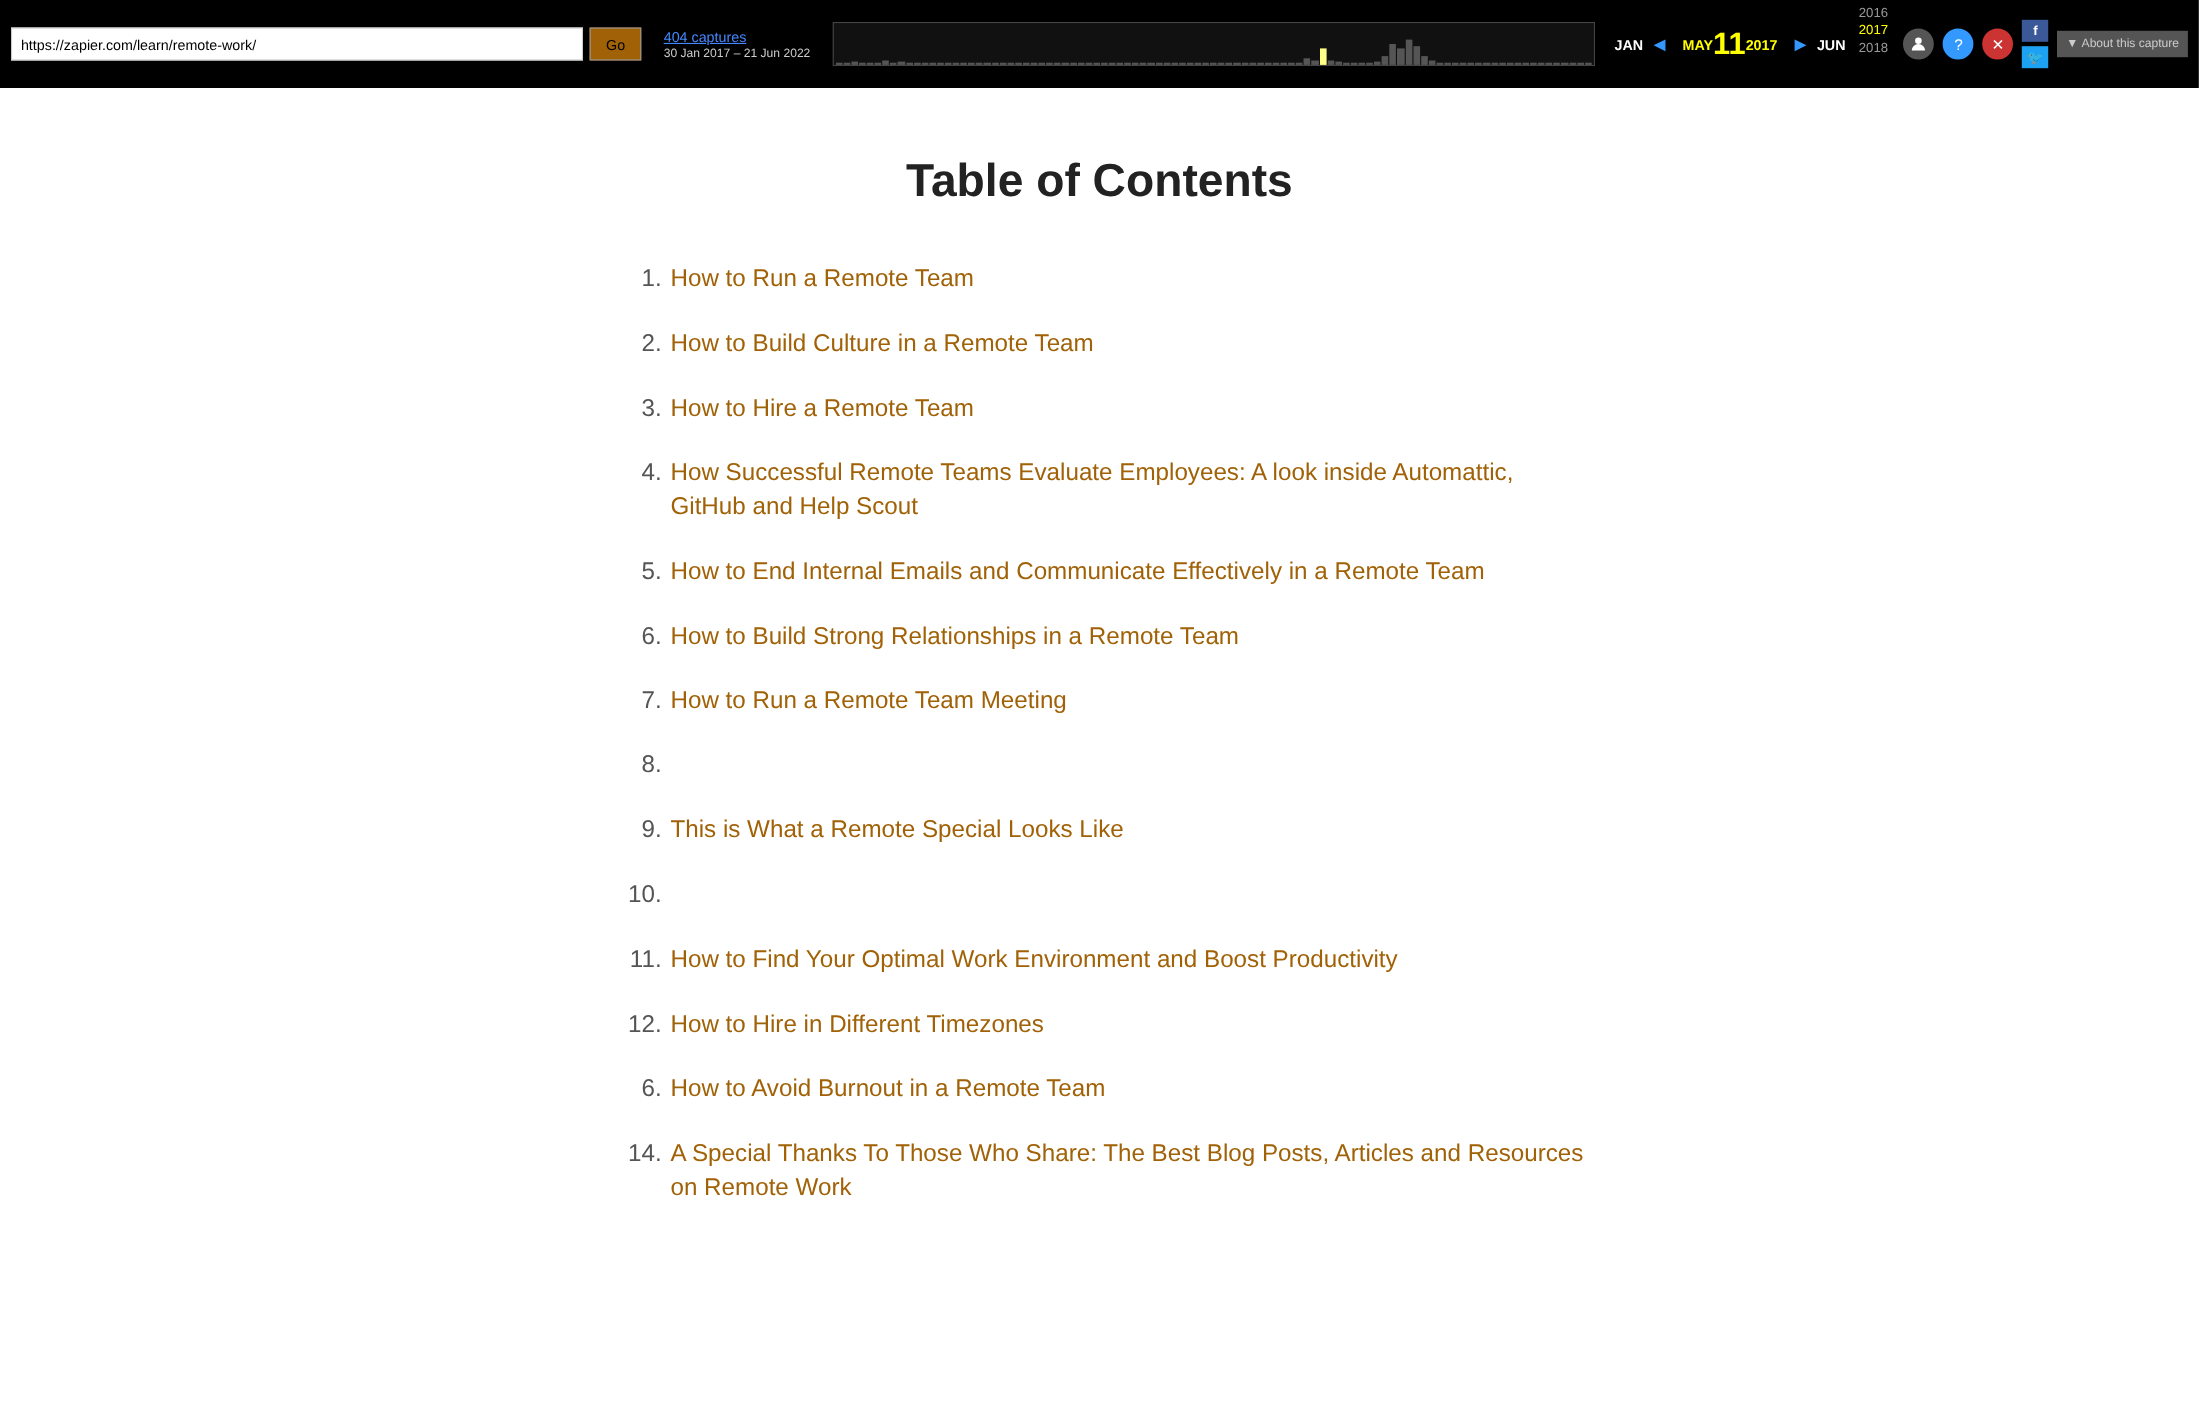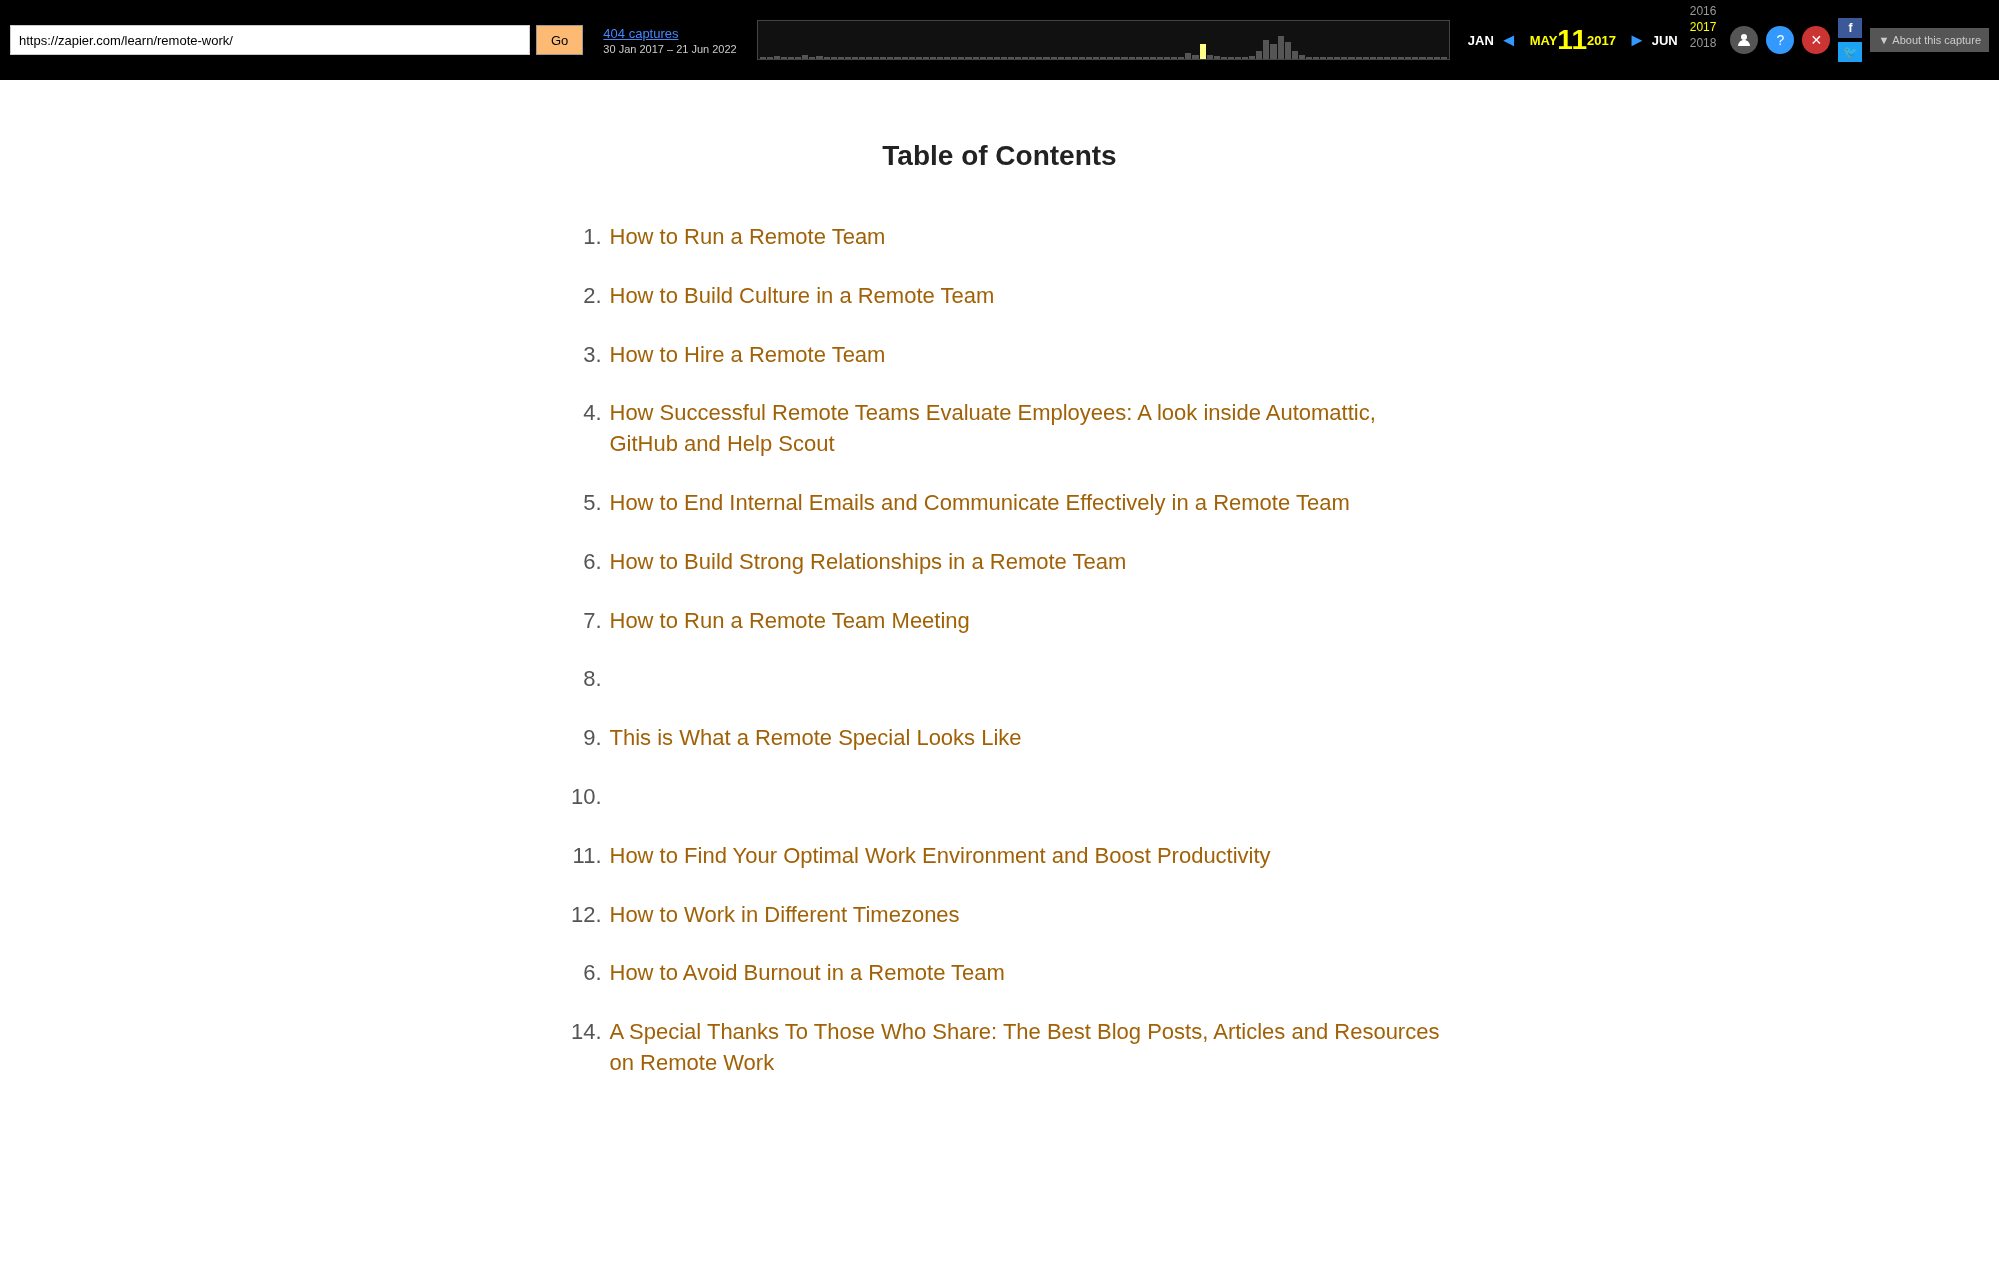--- a/index.html
+++ b/index.html
@@ -40,21 +40,21 @@
       font-size: 13px;
       padding: 4px 8px;
       border: 1px solid #ccc;
       background: #fff;
       color: #000;
     }
 
     .wayback-go-btn {
       height: 30px;
       padding: 4px 14px;
-      background: #fdba74;
+      background: #a16207;
       border: 1px solid #999;
       cursor: pointer;
       font-size: 13px;
       color: #000;
     }
 
     .wayback-captures-section {
       display: flex;
       flex-direction: column;
       justify-content: center;
@@ -241,21 +241,21 @@
 
     
     .main-content {
       padding: 60px 20px 80px 20px;
       display: flex;
       flex-direction: column;
       align-items: center;
     }
 
     .toc-title {
-      font-size: 28px;
+      font-size: 42px;
       font-weight: bold;
       color: #222;
       margin-bottom: 50px;
       text-align: center;
     }
 
     .toc-list {
       list-style: none;
       padding: 0;
       margin: 0;
@@ -481,21 +481,21 @@
       </li>
       <li>
         <span class="toc-number">10.</span>
       </li>
       <li>
         <span class="toc-number">11.</span>
         <a class="toc-link" href="#">How to Find Your Optimal Work Environment and Boost Productivity</a>
       </li>
       <li>
         <span class="toc-number">12.</span>
-        <a class="toc-link" href="#">How to Work in Different Timezones</a>
+        <a class="toc-link" href="#">How to Hire in Different Timezones</a>
       </li>
       <li>
         <span class="toc-number">6.</span>
         <a class="toc-link" href="#">How to Avoid Burnout in a Remote Team</a>
       </li>
       <li>
         <span class="toc-number">14.</span>
         <a class="toc-link" href="#">A Special Thanks To Those Who Share: The Best Blog Posts, Articles and Resources on Remote Work</a>
       </li>
     </ol>

